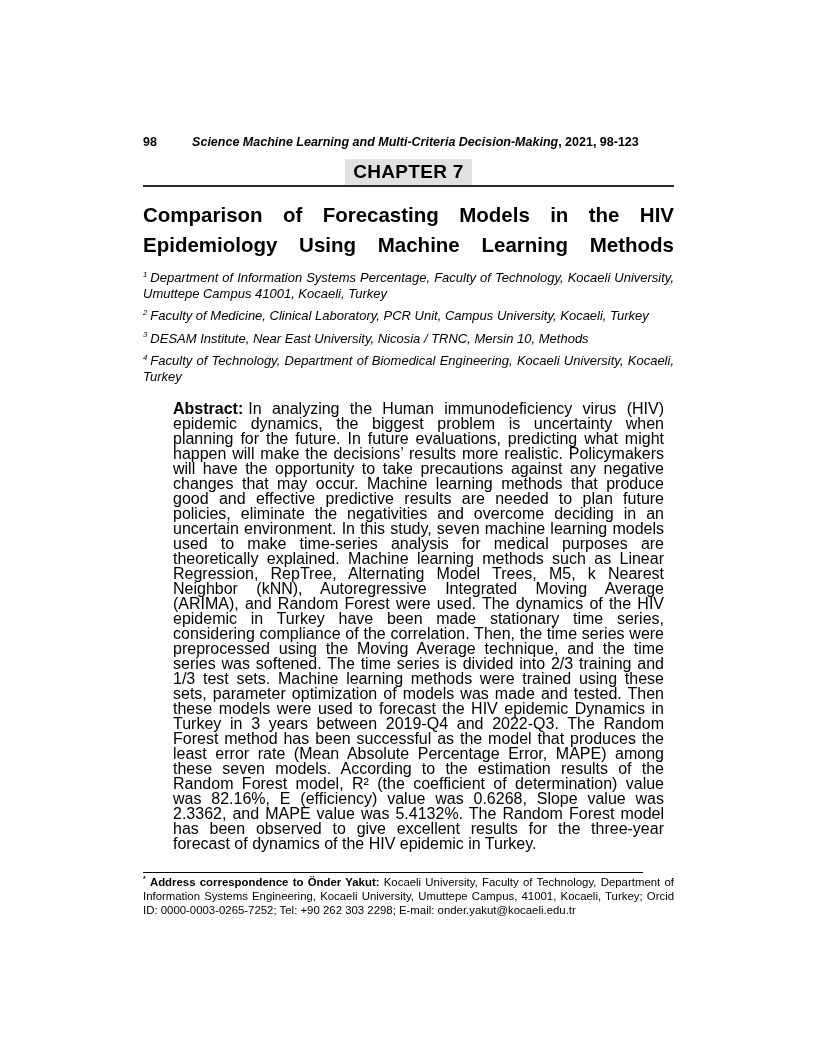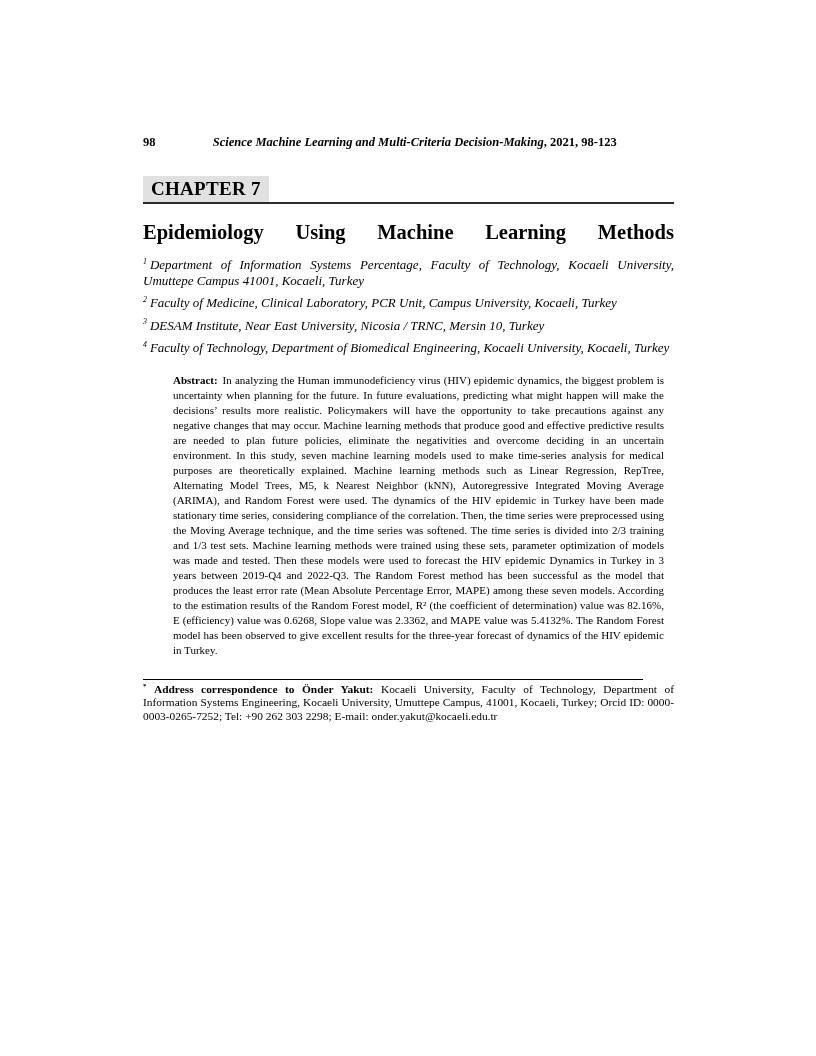--- a/index.html
+++ b/index.html
@@ -9,41 +9,41 @@
     width: 816px;
     height: 1056px;
     overflow: hidden;
   }
   .page {
     position: relative;
     width: 816px;
     height: 1056px;
     background: #ffffff;
     color: #000;
-    font-family: Liberation Serif, serif;
+    font-family: Liberation Sans, sans-serif;
     box-sizing: border-box;
     padding: 135px 142px 0 143px;
   }
   
   .running-header {
     display: flex;
     align-items: baseline;
     font-size: 12.5px;
     font-weight: bold;
     line-height: 15px;
   }
   .page-number { flex: 0 0 auto; }
   .journal-ref { flex: 1 1 auto; text-align: center; }
   .journal-ref .jt { font-style: italic; }
   
   .chapter-row {
     display: flex;
-    justify-content: flex-start;
+    justify-content: center;
     border-bottom: 2.5px solid #2b2b2b;
-    margin-top: 26px;
+    margin-top: 9px;
   }
   .chapter-badge {
     display: inline-block;
     background: #e1e1e1;
     font-size: 19px;
     font-weight: bold;
     line-height: 24px;
     padding: 1px 8px 1px 8px;
     letter-spacing: 0.3px;
   }
@@ -76,21 +76,21 @@
     margin: 0 0 7px 0;
     font-style: italic;
     font-size: 13px;
     line-height: 15.5px;
     text-align: justify;
   }
   .affil sup { margin-right: 3px; }
   
   .abstract {
     margin: 17px 10px 0 30px;
-    font-size: 11px;
+    font-size: 16px;
     line-height: 15px;
     text-align: justify;
   }
   .abstract .abs-label { font-weight: bold; margin-right: 5px; }
   
   .footnote-block { margin-top: 21px; }
   .footnote-rule {
     width: 500px;
     border-top: 1.6px solid #000;
   }
@@ -118,28 +118,29 @@
   <div class="running-header">
     <span class="page-number">98</span>
     <span class="journal-ref"><span class="jt">Science Machine Learning and Multi-Criteria Decision-Making</span><span>, 2021, 98-123</span></span>
   </div>
 
   <div class="chapter-row">
     <span class="chapter-badge">CHAPTER 7</span>
   </div>
 
   <h1 class="chapter-title" style="margin-bottom:0;">
+    <div class="tline">Comparison of Forecasting Models in the HIV</div>
     <div class="tline">Epidemiology Using Machine Learning Methods</div>
   </h1>
 
 
   <div class="affiliations">
     <p class="affil"><sup>1</sup><span>Department of Information Systems Percentage, Faculty of Technology, Kocaeli University, Umuttepe Campus 41001, Kocaeli, Turkey</span></p>
     <p class="affil"><sup>2</sup><span>Faculty of Medicine, Clinical Laboratory, PCR Unit, Campus University, Kocaeli, Turkey</span></p>
-    <p class="affil"><sup>3</sup><span>DESAM Institute, Near East University, Nicosia / TRNC, Mersin 10, Turkey</span></p>
+    <p class="affil"><sup>3</sup><span>DESAM Institute, Near East University, Nicosia / TRNC, Mersin 10, Methods</span></p>
     <p class="affil"><sup>4</sup><span>Faculty of Technology, Department of Biomedical Engineering, Kocaeli University, Kocaeli, Turkey</span></p>
   </div>
 
   <p class="abstract"><span class="abs-label">Abstract:</span><span>In analyzing the Human immunodeficiency virus (HIV) epidemic dynamics, the biggest problem is uncertainty when planning for the future. In future evaluations, predicting what might happen will make the decisions’ results more realistic. Policymakers will have the opportunity to take precautions against any negative changes that may occur. Machine learning methods that produce good and effective predictive results are needed to plan future policies, eliminate the negativities and overcome deciding in an uncertain environment. In this study, seven machine learning models used to make time-series analysis for medical purposes are theoretically explained. Machine learning methods such as Linear Regression, RepTree, Alternating Model Trees, M5, k Nearest Neighbor (kNN), Autoregressive Integrated Moving Average (ARIMA), and Random Forest were used. The dynamics of the HIV epidemic in Turkey have been made stationary time series, considering compliance of the correlation. Then, the time series were preprocessed using the Moving Average technique, and the time series was softened. The time series is divided into 2/3 training and 1/3 test sets. Machine learning methods were trained using these sets, parameter optimization of models was made and tested. Then these models were used to forecast the HIV epidemic Dynamics in Turkey in 3 years between 2019-Q4 and 2022-Q3. The Random Forest method has been successful as the model that produces the least error rate (Mean Absolute Percentage Error, MAPE) among these seven models. According to the estimation results of the Random Forest model, R² (the coefficient of determination) value was 82.16%, E (efficiency) value was 0.6268, Slope value was 2.3362, and MAPE value was 5.4132%. The Random Forest model has been observed to give excellent results for the three-year forecast of dynamics of the HIV epidemic in Turkey.</span></p>
 
   <div class="footnote-block">
     <div class="footnote-rule"></div>
     <p class="footnote"><sup class="bold">*</sup> <span class="bold">Address correspondence to Önder Yakut:</span> <span>Kocaeli University, Faculty of Technology, Department of Information Systems Engineering, Kocaeli University, Umuttepe Campus, 41001, Kocaeli, Turkey; Orcid ID: 0000-0003-0265-7252; Tel: +90 262 303 2298; E-mail: onder.yakut@kocaeli.edu.tr</span></p>
   </div>
 

